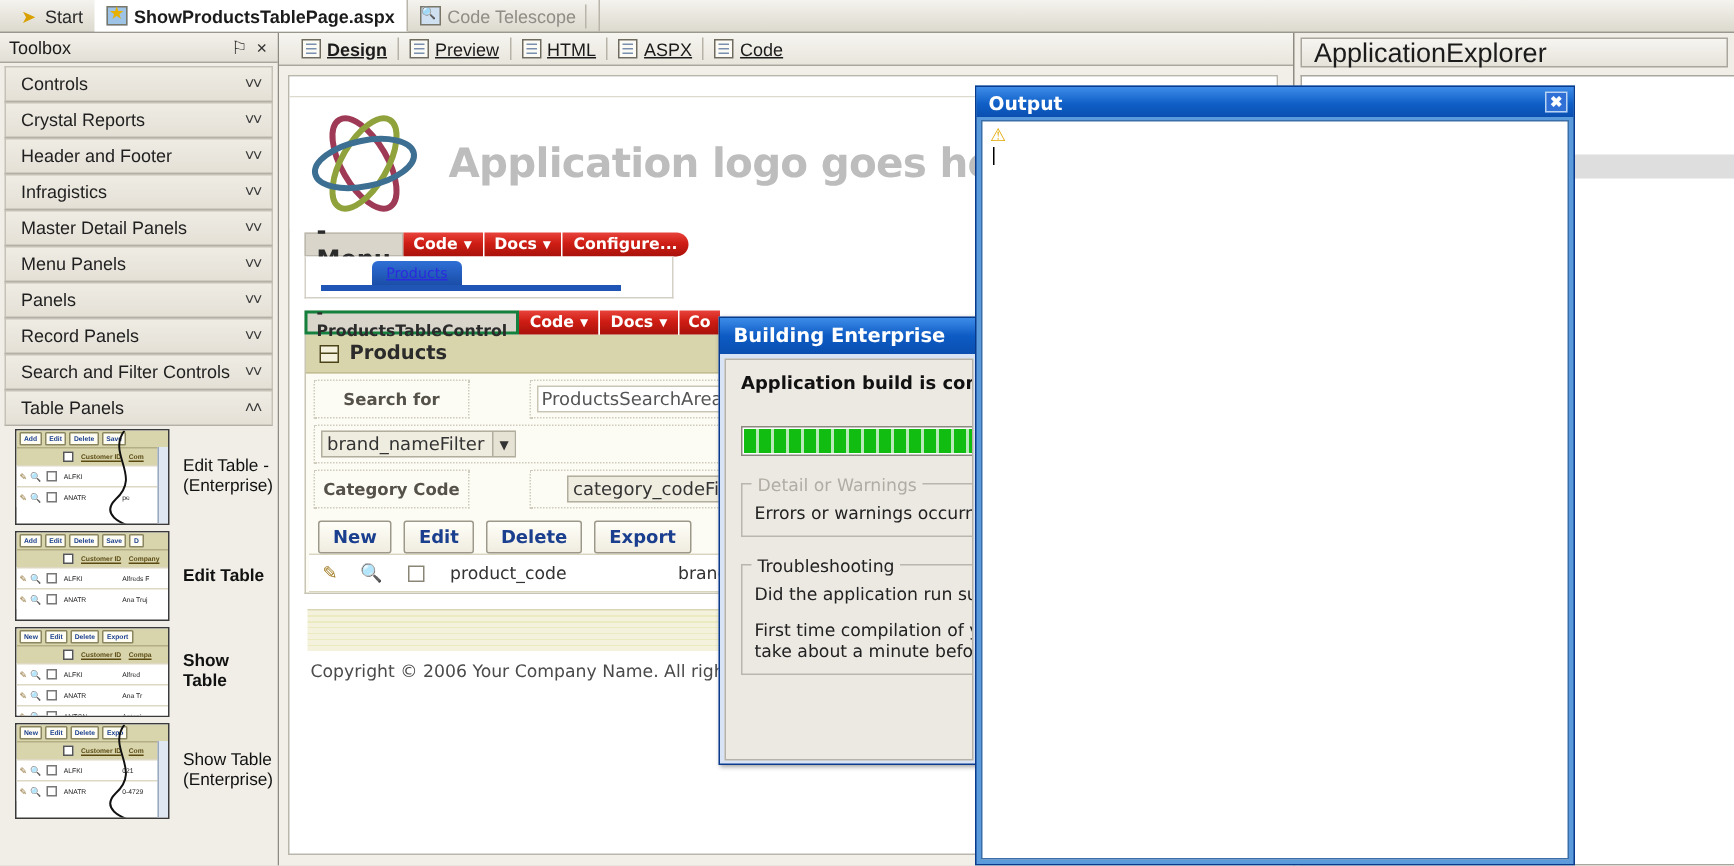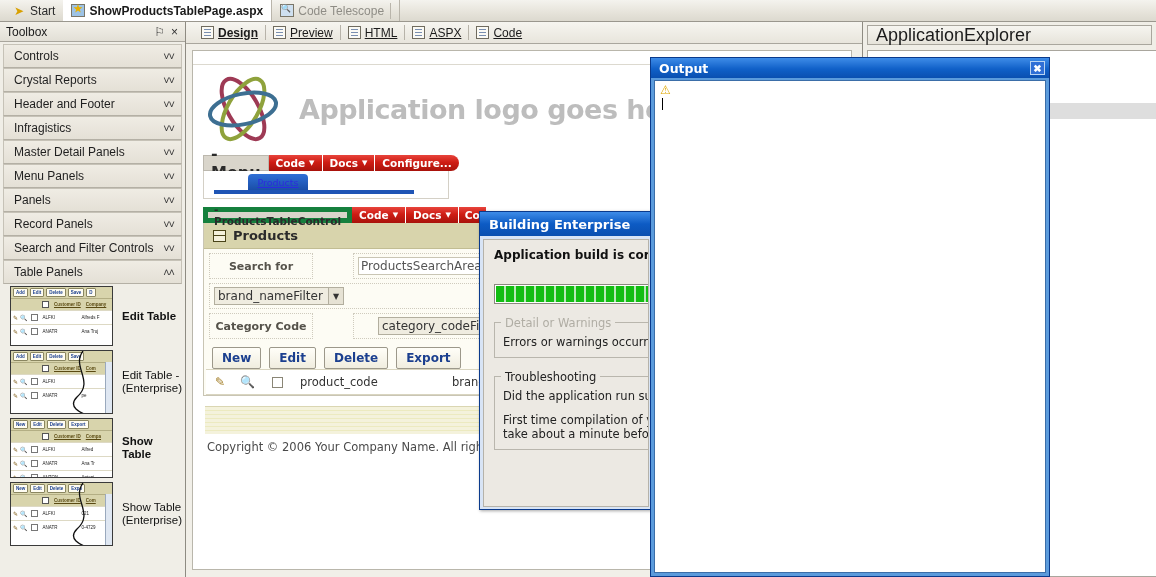--- a/index.html
+++ b/index.html
@@ -163,21 +163,21 @@
   }
   #products-tab span { color:#2b2bdd; font-size:9.5px; text-decoration:underline; font-family:"DejaVu Sans",sans-serif;}
   #products-underline { position:absolute; left:10px; top:19px; width:200px; height:4px; background:#1f55b5;}
 
   
   #ptc-wrap { margin: 8px 0 0 10px; width: 420px; }
   #ptc-bar { display:flex; align-items:stretch; height:16px; width:268px;}
   #ptc-bar .label {
     background:#d9d5cb; color:#2b2b2b; font-size:10.5px; font-weight:bold;
     padding:0 6px; display:flex; align-items:center; font-family:"DejaVu Sans",sans-serif;
-    border:5px solid #15803d;
+    border:2px solid #15803d;
   }
   #ptc-body {
     border:1px solid #c9c5b4; border-top:none; background:#fdfcf4;
     width: 420px; padding:0;
   }
   #ptc-title {
     height:26px; background:#d8d4ac; display:flex; align-items:center; gap:7px;
     padding-left:9px; border-bottom:1px solid #c2bd93;
   }
   #ptc-title .gico {
@@ -386,20 +386,56 @@
           <div class="tb-group">
             <span>Search and Filter Controls</span>
             <span class="chev">˅˅</span>
           </div>
           <div class="tb-group">
             <span>Table Panels</span>
             <span class="chev">˄˄</span>
           </div>
         </div>
       <div class="tb-items" id="tb-items">
+          <div class="tb-item tall">
+            <div class="tb-thumb">
+              <div class="th-toolbar">
+                <span class="th-btn">Add</span>
+                <span class="th-btn">Edit</span>
+                <span class="th-btn">Delete</span>
+                <span class="th-btn">Save</span>
+              </div>
+              <div class="th-hdr">
+                <span class="c1"></span>
+                <span class="c2"></span>
+                <span class="cb"></span>
+                <span class="lbl">Customer ID</span>
+                <span class="lbl">Com</span>
+              </div>
+              <div class="th-row">
+                <span class="ic">✎</span>
+                <span class="ic">🔍</span>
+                <span class="cb"></span>
+                <span class="t" style="width:34px">ALFKI</span>
+                <span class="t"></span>
+              </div>
+              <div class="th-row">
+                <span class="ic">✎</span>
+                <span class="ic">🔍</span>
+                <span class="cb"></span>
+                <span class="t" style="width:34px">ANATR</span>
+                <span class="t">pe</span>
+              </div>
+              <div class="th-scroll"></div>
+              <div class="th-curve"><svg width="103" height="64" viewBox="0 0 103 64">
+                  <path d="M72 0 C60 16, 84 30, 66 46 C56 56, 70 62, 76 64" stroke="#111" stroke-width="1.3" fill="none"></path>
+                </svg></div>
+            </div>
+            <div class="tb-label">Edit Table - (Enterprise)</div>
+          </div>
           <div class="tb-item">
             <div class="tb-thumb">
               <div class="th-toolbar">
                 <span class="th-btn">Add</span>
                 <span class="th-btn">Edit</span>
                 <span class="th-btn">Delete</span>
                 <span class="th-btn">Save</span>
                 <span class="th-btn">D</span>
               </div>
               <div class="th-hdr">
@@ -418,56 +454,20 @@
               </div>
               <div class="th-row">
                 <span class="ic">✎</span>
                 <span class="ic">🔍</span>
                 <span class="cb"></span>
                 <span class="t" style="width:34px">ANATR</span>
                 <span class="t">Ana Truj</span>
               </div>
             </div>
             <div class="tb-label bold">Edit Table</div>
-          </div>
-          <div class="tb-item tall">
-            <div class="tb-thumb">
-              <div class="th-toolbar">
-                <span class="th-btn">Add</span>
-                <span class="th-btn">Edit</span>
-                <span class="th-btn">Delete</span>
-                <span class="th-btn">Save</span>
-              </div>
-              <div class="th-hdr">
-                <span class="c1"></span>
-                <span class="c2"></span>
-                <span class="cb"></span>
-                <span class="lbl">Customer ID</span>
-                <span class="lbl">Com</span>
-              </div>
-              <div class="th-row">
-                <span class="ic">✎</span>
-                <span class="ic">🔍</span>
-                <span class="cb"></span>
-                <span class="t" style="width:34px">ALFKI</span>
-                <span class="t"></span>
-              </div>
-              <div class="th-row">
-                <span class="ic">✎</span>
-                <span class="ic">🔍</span>
-                <span class="cb"></span>
-                <span class="t" style="width:34px">ANATR</span>
-                <span class="t">pe</span>
-              </div>
-              <div class="th-scroll"></div>
-              <div class="th-curve"><svg width="103" height="64" viewBox="0 0 103 64">
-                  <path d="M72 0 C60 16, 84 30, 66 46 C56 56, 70 62, 76 64" stroke="#111" stroke-width="1.3" fill="none"></path>
-                </svg></div>
-            </div>
-            <div class="tb-label">Edit Table - (Enterprise)</div>
           </div>
           <div class="tb-item">
             <div class="tb-thumb">
               <div class="th-toolbar">
                 <span class="th-btn">New</span>
                 <span class="th-btn">Edit</span>
                 <span class="th-btn">Delete</span>
                 <span class="th-btn">Export</span>
               </div>
               <div class="th-hdr">

